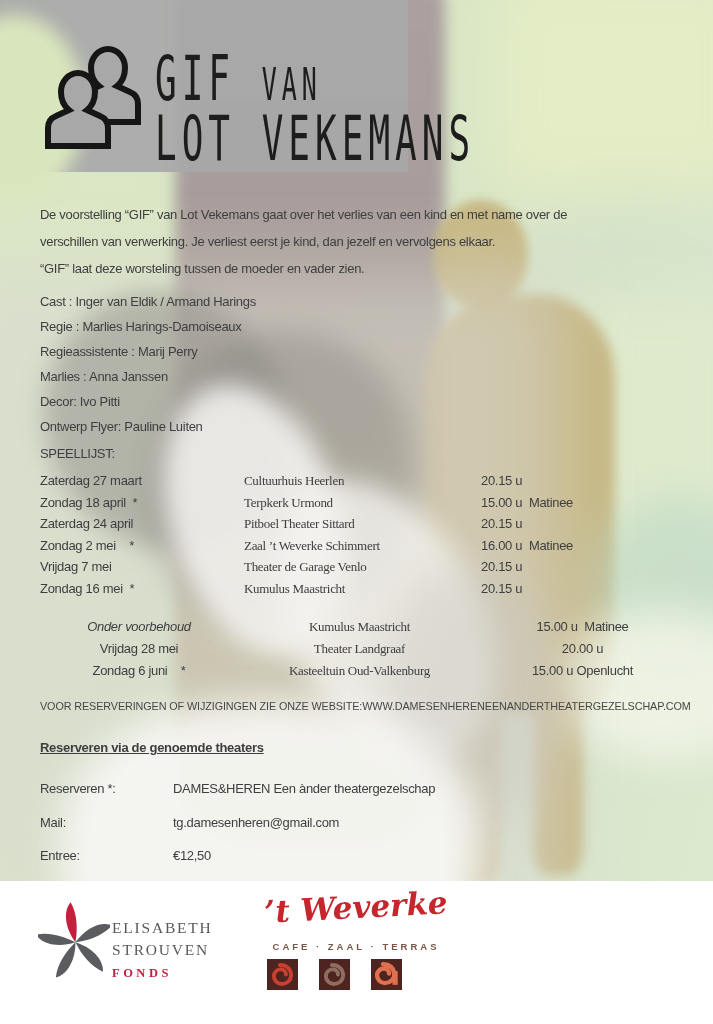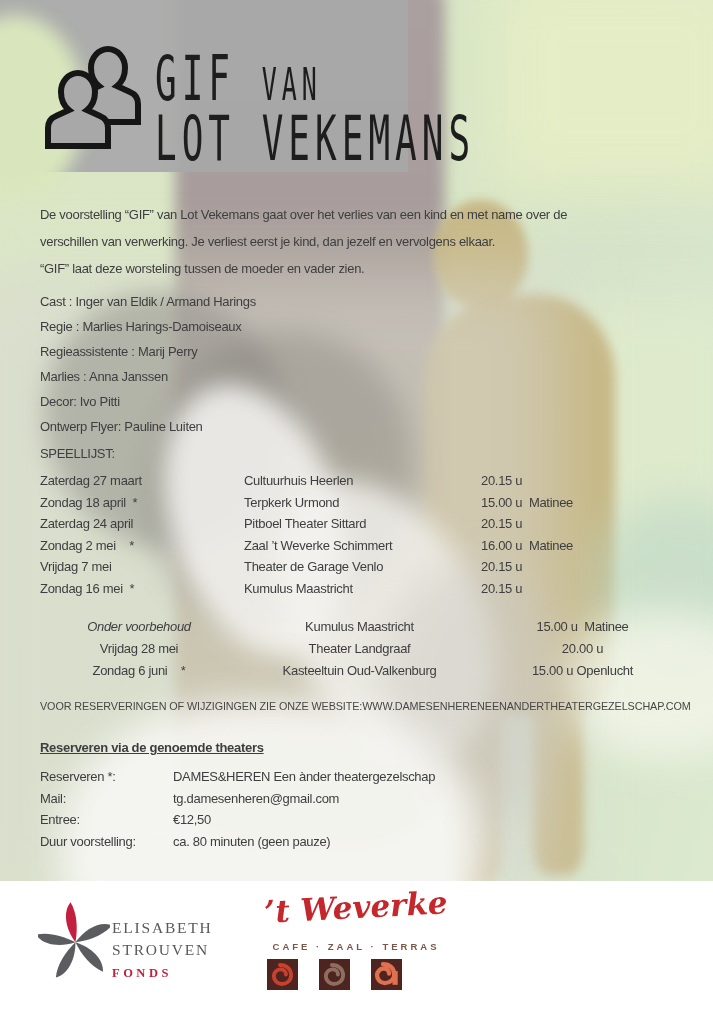--- a/index.html
+++ b/index.html
@@ -38,29 +38,29 @@
   .title-l1{top:44px;}
   .title-l2{top:104px;}
   
   .bodytext{font-size:13px;letter-spacing:-0.3px;color:#3e3e40;z-index:3;}
   .intro{left:40px;top:201px;line-height:27px;white-space:nowrap;}
   .credits{left:40px;top:289px;line-height:25px;white-space:nowrap;}
   .sched-head{left:40px;top:446px;white-space:nowrap;}
   .sched{left:40px;top:470px;width:650px;}
   .srow{display:flex;height:21.5px;line-height:21.5px;white-space:nowrap;}
   .c-date{width:204px;white-space:pre;}
-  .c-venue{width:237px;}
+  .c-venue{width:237px;font-family:Liberation Serif, serif;}
   .c-time{flex:1;white-space:pre;}
   .sched2{left:37px;top:616px;width:650px;text-align:center;}
   .sched2 .srow{height:22px;line-height:22px;}
   .italic{font-style:italic;}
   .website-line{left:40px;top:700px;font-size:10.8px;letter-spacing:-0.1px;color:#474747;white-space:nowrap;z-index:3;}
   .booking-head{left:40px;top:740px;text-decoration:underline;white-space:nowrap;font-weight:bold;}
   .booking{left:40px;top:766px;width:560px;}
-  .brow{display:flex;height:21.7px;line-height:21.7px;white-space:nowrap;}
+  .brow{display:flex;height:21.7px;line-height:21.7px;white-space:nowrap;margin-top:12px;}
   .b-label{width:133px;white-space:pre;}
   .b-value{flex:1;}
   .rivm-line{left:40px;top:857px;font-size:11.8px;letter-spacing:-0.1px;color:#454545;white-space:nowrap;z-index:3;}
   
   .footer{left:0;top:881px;width:713px;height:143px;background:#ffffff;z-index:4;}
   .strouven{left:38px;top:14px;width:220px;height:110px;}
   .strouven-flower{position:absolute;left:0;top:2px;}
   .strouven-text{position:absolute;left:74px;top:22px;font-family:"Liberation Serif",serif;color:#58595b;}
   .strouven-l{font-size:15.5px;letter-spacing:1.8px;line-height:22px;white-space:nowrap;}
   .strouven-fonds{font-size:12.5px;letter-spacing:3.5px;color:#c32040;font-weight:bold;line-height:24px;white-space:nowrap;}

